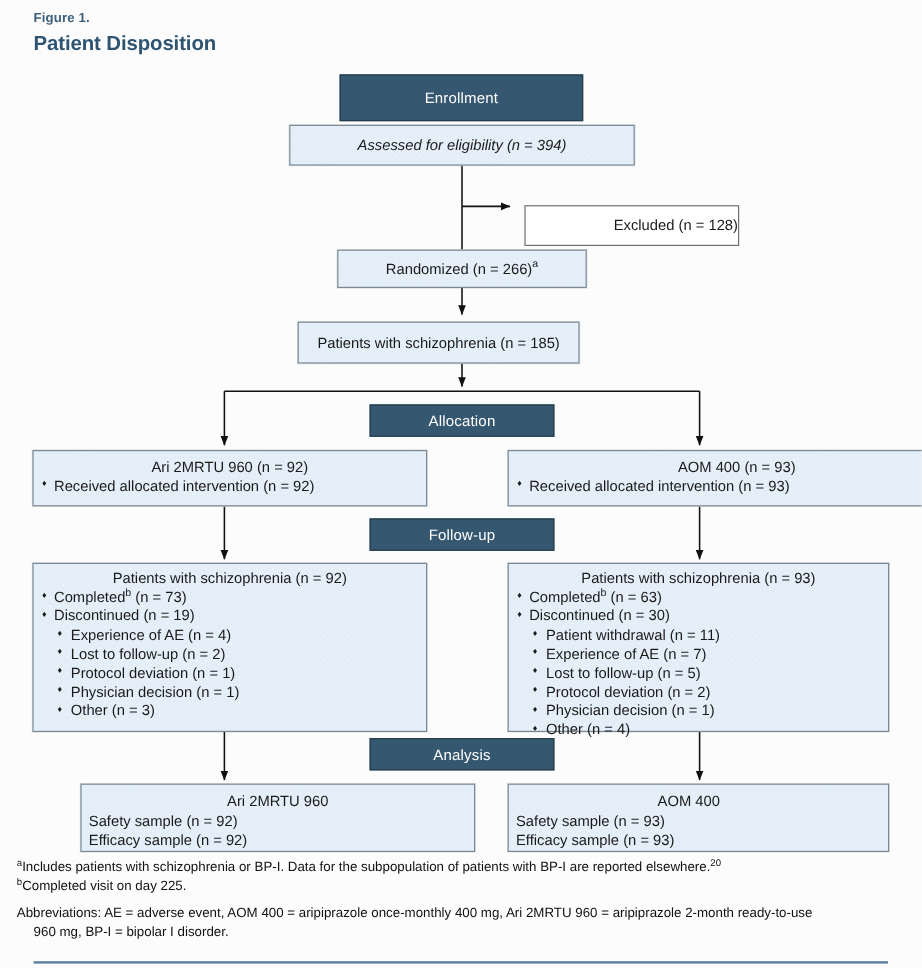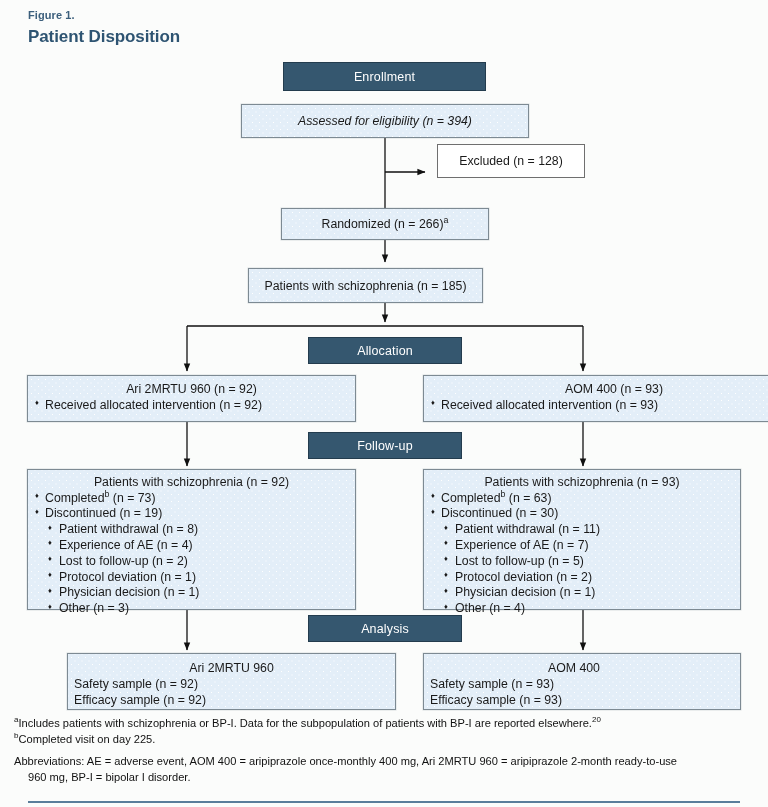--- a/index.html
+++ b/index.html
@@ -194,29 +194,29 @@
     <line x1="583" y1="326" x2="583" y2="371" marker-end="url(#arrow)"></line>
 
     <line x1="187" y1="422" x2="187" y2="466" marker-end="url(#arrow)"></line>
     <line x1="583" y1="422" x2="583" y2="466" marker-end="url(#arrow)"></line>
 
     <line x1="187" y1="610" x2="187" y2="650" marker-end="url(#arrow)"></line>
     <line x1="583" y1="610" x2="583" y2="650" marker-end="url(#arrow)"></line>
   </g>
 </svg>
 
-<div class="node banner" style="left:283px; top:62px; width:203px; height:29px;text-align:right;">
+<div class="node banner" style="left:283px; top:62px; width:203px; height:39px;text-align:right;">
   <span>Enrollment</span>
 </div>
 
 <div class="node lightbox centerbox" style="left:241px; top:104px; width:288px; height:34px;font-style:italic;">
   <span>Assessed for eligibility (n = 394)</span>
 </div>
 
-<div class="node whitebox centerbox" style="left:437px; top:144px; width:148px; height:34px;">
+<div class="node whitebox centerbox" style="left:437px; top:171px; width:179px; height:34px;justify-content:flex-end;">
   <span>Excluded (n = 128)</span>
 </div>
 
 <div class="node lightbox centerbox" style="left:281px; top:208px; width:208px; height:32px;">
   <span><span>Randomized (n = 266)</span><sup>a</sup></span>
 </div>
 
 <div class="node lightbox centerbox" style="left:248px; top:268px; width:235px; height:35px;">
   <span>Patients with schizophrenia (n = 185)</span>
 </div>
@@ -241,21 +241,20 @@
 
 <div class="node banner" style="left:308px; top:432px; width:154px; height:27px;">
   <span>Follow-up</span>
 </div>
 
 <div class="node lightbox" style="left:27px; top:469px; width:329px; height:141px; padding:4px 6px 0 6px;">
   <div class="boxtitle">Patients with schizophrenia (n = 92)</div>
   <ul class="list">
     <li class="lvl1"><span>Completed</span><sup>b</sup><span> (n = 73)</span></li>
     <li class="lvl1">Discontinued (n = 19)</li>
-    <li class="sub">Patient withdrawal (n = 8)</li>
     <li class="sub">Experience of AE (n = 4)</li>
     <li class="sub">Lost to follow-up (n = 2)</li>
     <li class="sub">Protocol deviation (n = 1)</li>
     <li class="sub">Physician decision (n = 1)</li>
     <li class="sub">Other (n = 3)</li>
   </ul>
 </div>
 
 <div class="node lightbox" style="left:423px; top:469px; width:318px; height:141px; padding:4px 6px 0 6px;">
   <div class="boxtitle">Patients with schizophrenia (n = 93)</div>

